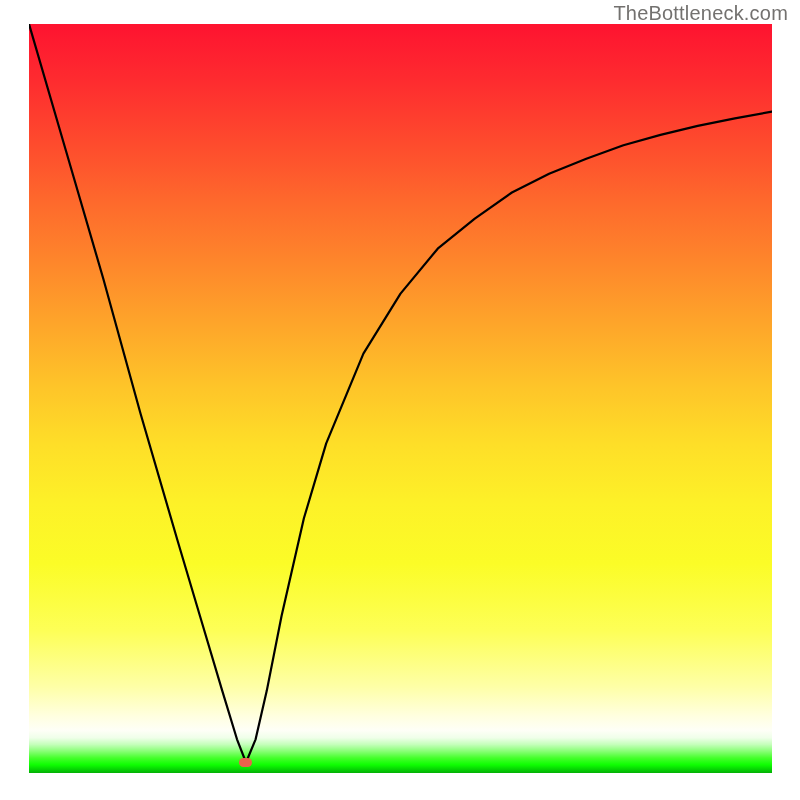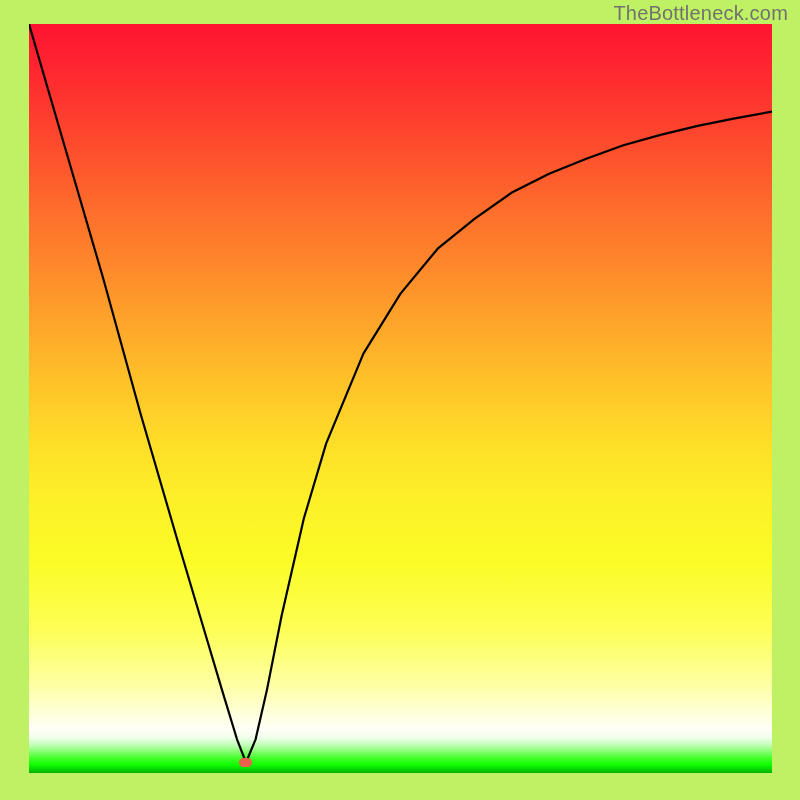--- a/index.html
+++ b/index.html
@@ -10,21 +10,21 @@
     background: #000;
     overflow: hidden;
     font-family: Arial, Helvetica, sans-serif;
   }
   .frame {
     position: absolute;
     top: 0;
     left: 0;
     width: 800px;
     height: 800px;
-    background: #bef264;
+    background: #ffffff;
   }
   .plot-area {
     position: absolute;
     left: 29px;
     top: 24px;
     width: 743px;
     height: 749px;
     overflow: hidden;
   }
   .gradient {

